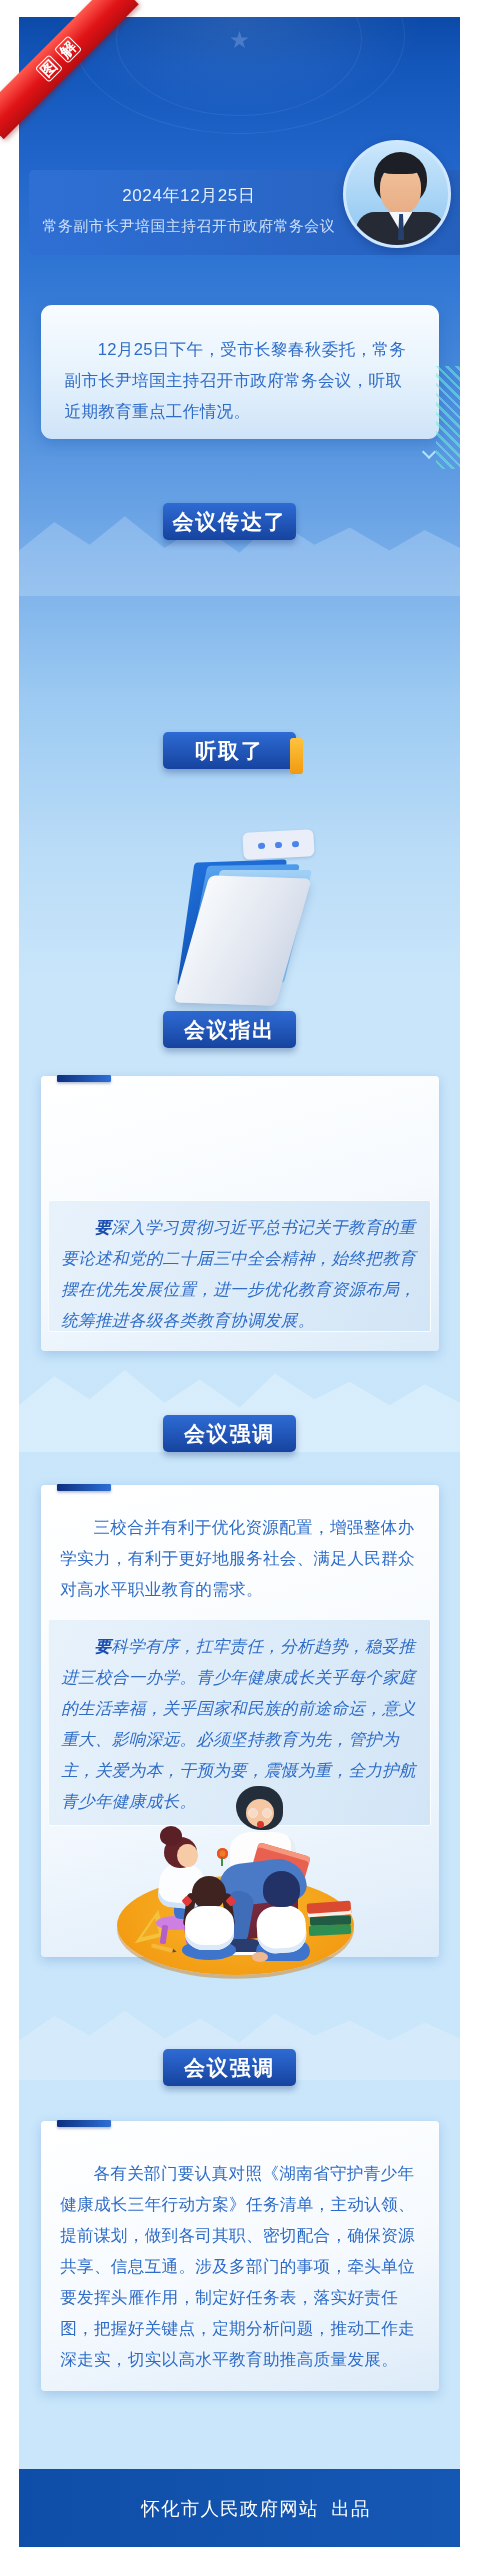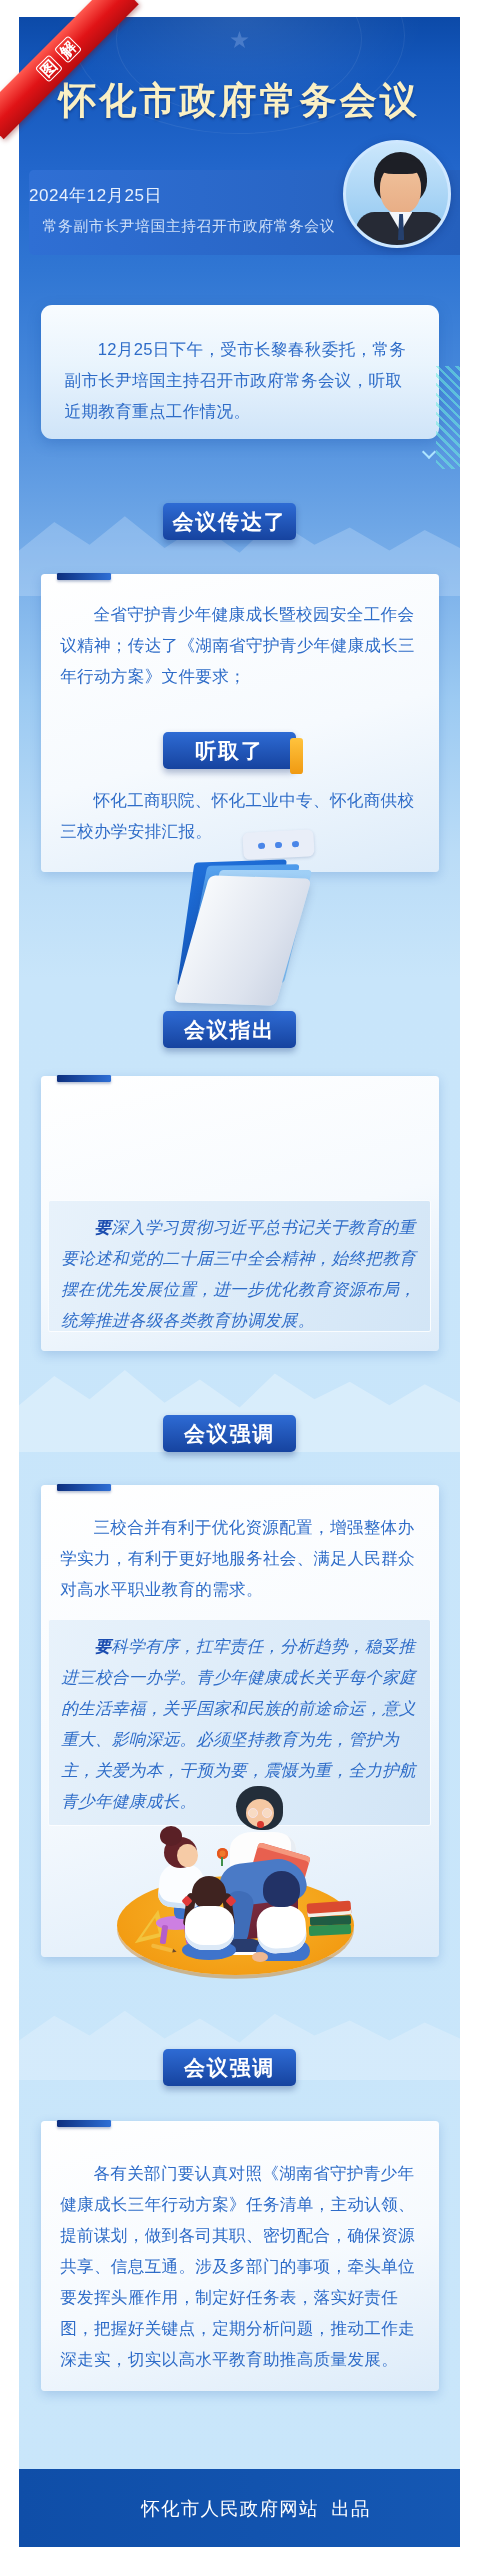--- a/index.html
+++ b/index.html
@@ -21,21 +21,21 @@
     font-size:23.4px;color:rgba(190,215,255,0.25);}
   .glow{position:absolute;left:0;top:0;width:100%;height:197px;
     background:radial-gradient(ellipse 60% 70% at 50% 0%,rgba(255,255,255,0.10),rgba(255,255,255,0) 70%);}
 
   .title{position:absolute;left:0;top:59px;width:100%;text-align:center;
     font-size:37px;font-weight:bold;letter-spacing:3.1px;color:#faf0c4;
     text-shadow:0 1.8px 2.5px rgba(8,30,90,0.45);}
 
   .infobar{position:absolute;left:9.9px;top:153px;width:431px;height:85px;
     background:linear-gradient(90deg,#2f6fd4,#2560bd);border-radius:4.9px 0 0 4.9px;}
-  .infobar .date{position:absolute;left:0;top:13.5px;width:320px;text-align:left;
+  .infobar .date{position:absolute;left:0;top:13.5px;width:320px;text-align:center;
     font-size:17px;color:#e7f0fd;letter-spacing:0.6px;}
   .infobar .subtitle{position:absolute;left:0;top:47px;width:320px;text-align:center;
     font-size:14.8px;color:#cfe0f8;letter-spacing:0.6px;}
 
   
   .avatar{position:absolute;left:324px;top:123px;width:108px;height:108px;border-radius:50%;
     border:3.7px solid #cfe8ff;background:linear-gradient(180deg,#cbe7fc,#8cc4ef);
     overflow:hidden;box-shadow:0 2.5px 8.6px rgba(10,40,110,0.35);}
   .avatar .hair{position:absolute;left:28px;top:8.6px;width:53px;height:53px;background:#1d1f26;border-radius:50% 50% 44% 44%;}
   .avatar .face{position:absolute;left:34px;top:21px;width:41px;height:50px;
@@ -179,21 +179,20 @@
 <body>
 
 <div class="page">
   <div class="col">
 
     <div class="glow"></div>
     <div class="ring ring1"></div>
     <div class="ring ring2"></div>
     <div class="star">★</div>
 
-    <div class="title">怀化市政府常务会议</div>
 
     <div class="infobar">
       <div class="date">2024年12月25日</div>
       <div class="subtitle">常务副市长尹培国主持召开市政府常务会议</div>
     </div>
 
     <div class="avatar">
       <div class="hair"></div>
       <div class="face"></div>
       <div class="fringe"></div>
@@ -207,25 +206,20 @@
     </div>
     <div class="stripes"></div>
     <div class="chev"></div>
 
     <div class="mtn mtn1"></div>
     <div class="mtn mtn2"></div>
     <div class="mtn mtn3"></div>
 
     <div class="badge badge-b1">
       <span>会议传达了</span>
-    </div>
-    <div class="card card2">
-      <div class="accent"></div>
-      <p class="p1">全省守护青少年健康成长暨校园安全工作会议精神；传达了《湖南省守护青少年健康成长三年行动方案》文件要求；</p>
-      <p class="p2">怀化工商职院、怀化工业中专、怀化商供校三校办学安排汇报。</p>
     </div>
     <div class="badge badge-b2">
       <span>听取了</span>
     </div>
 
     <div class="folder">
       <div class="tab">
           <i></i>
           <i></i>
           <i></i>

